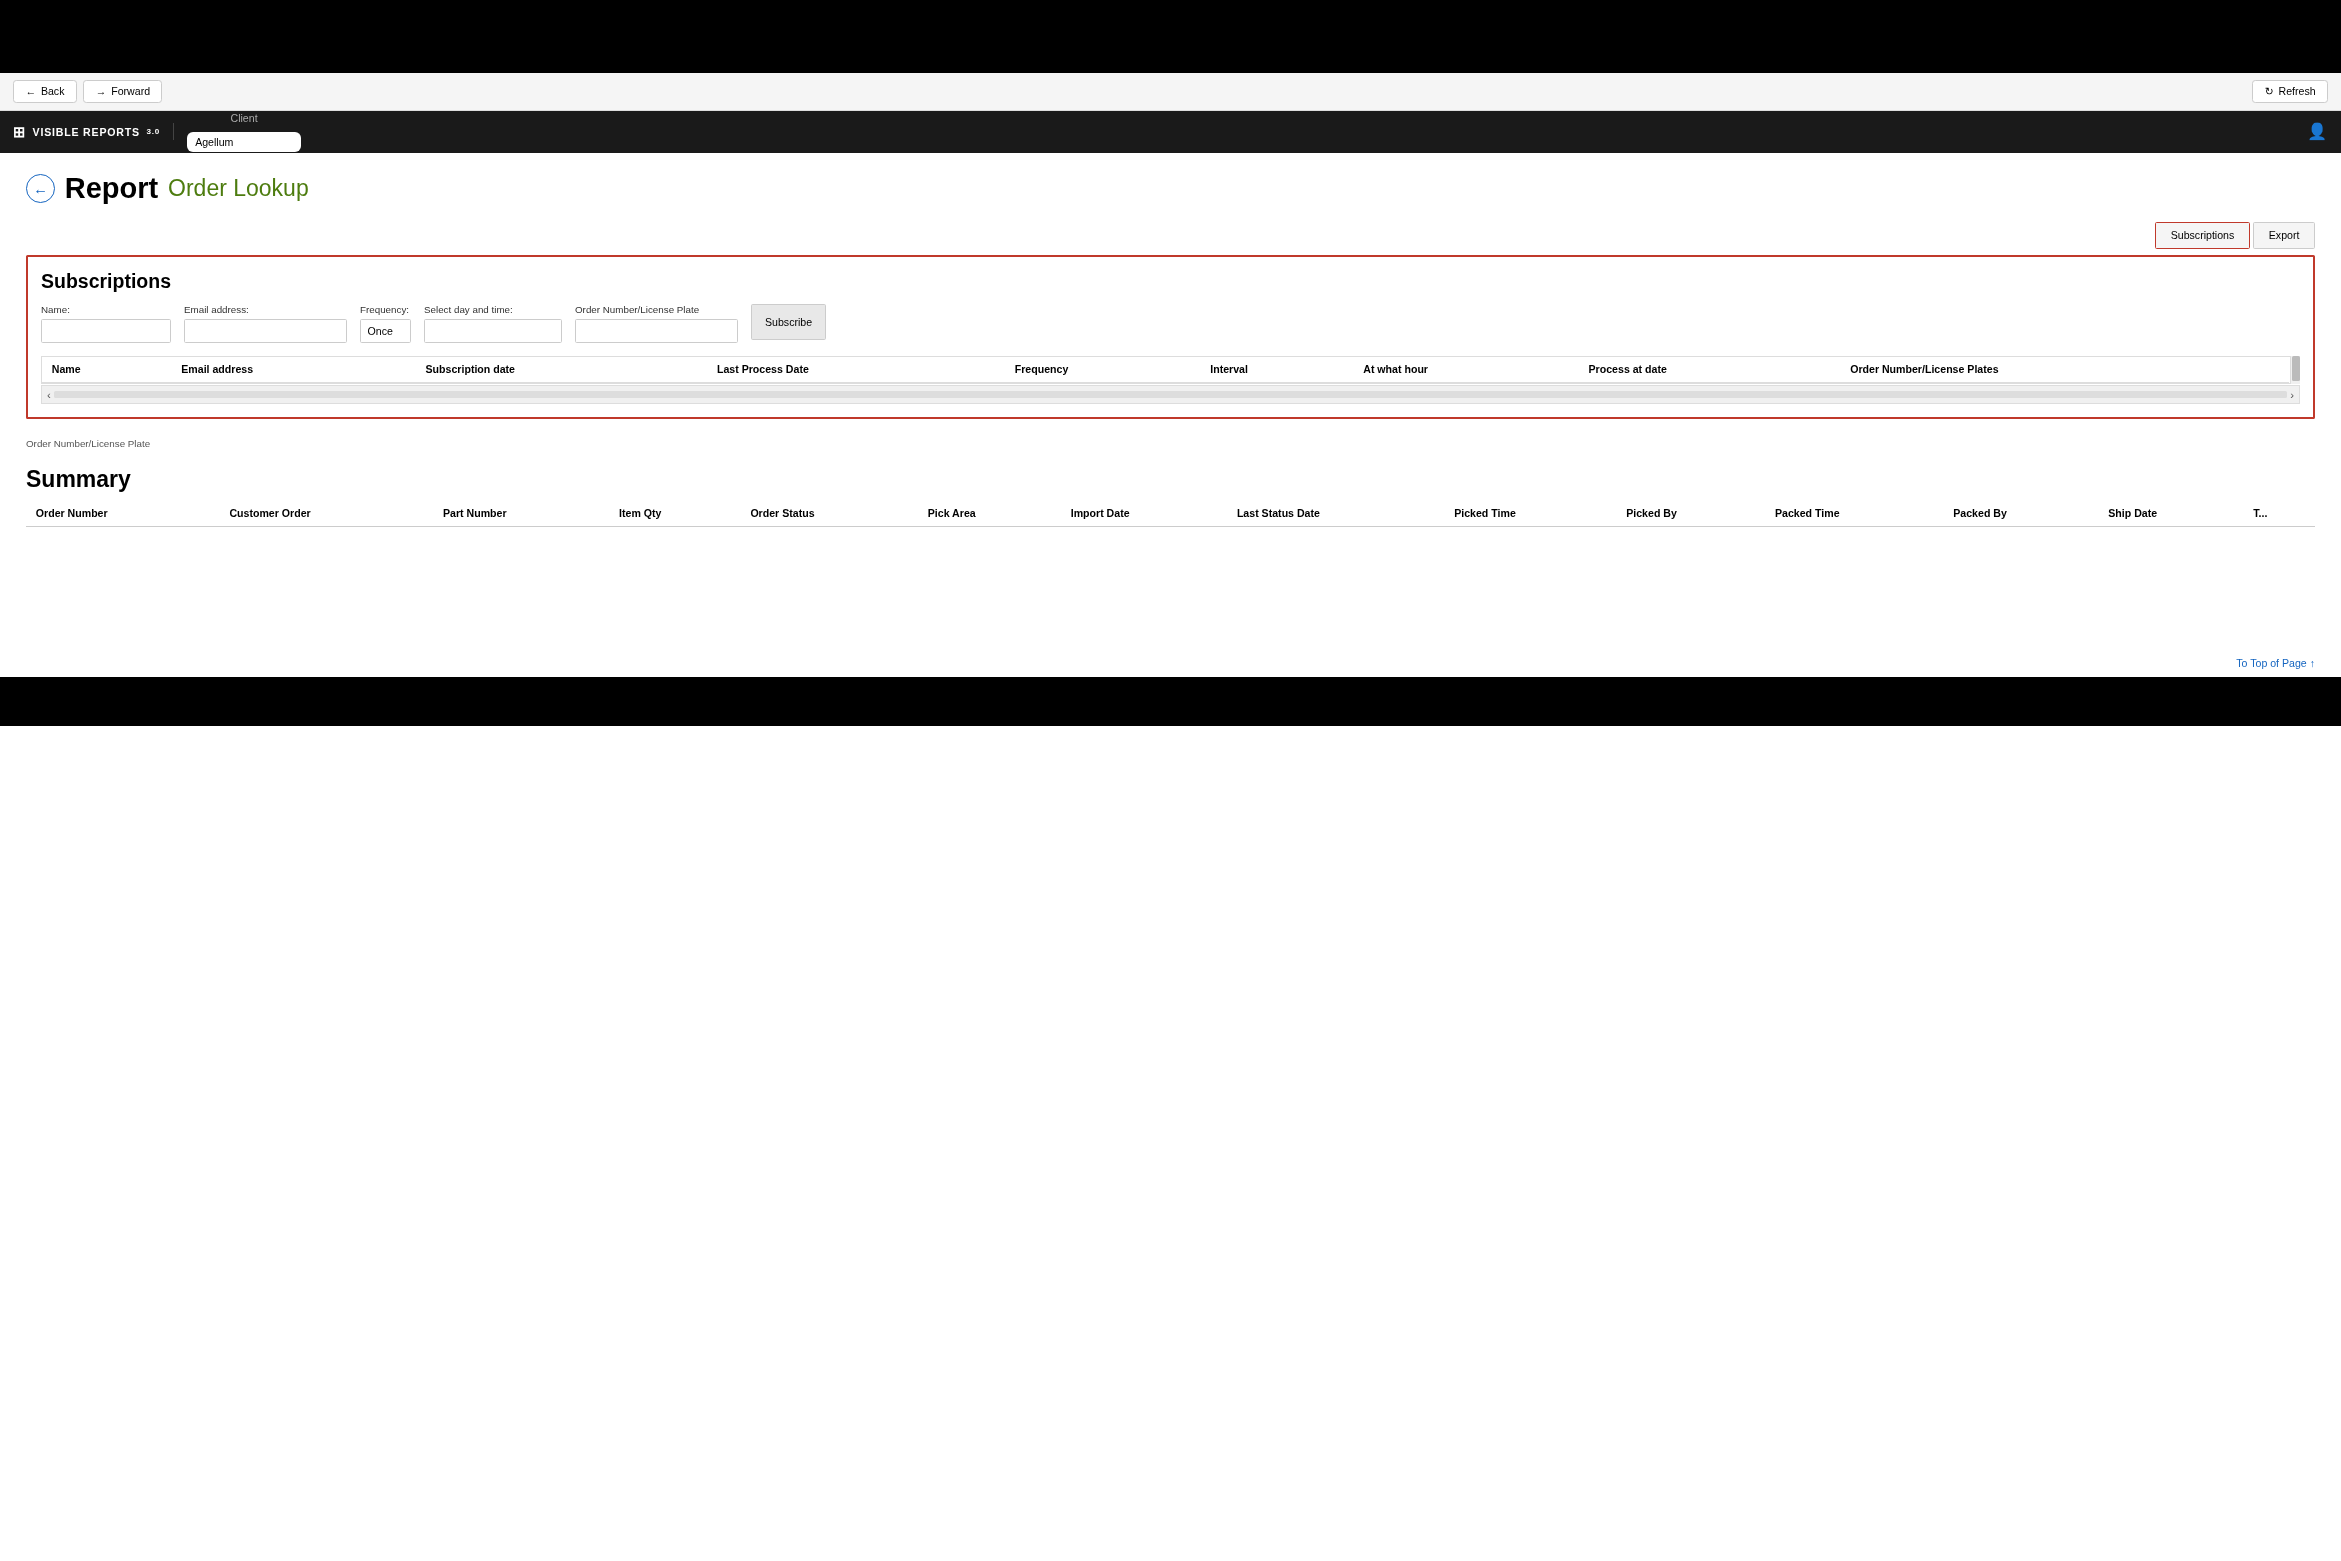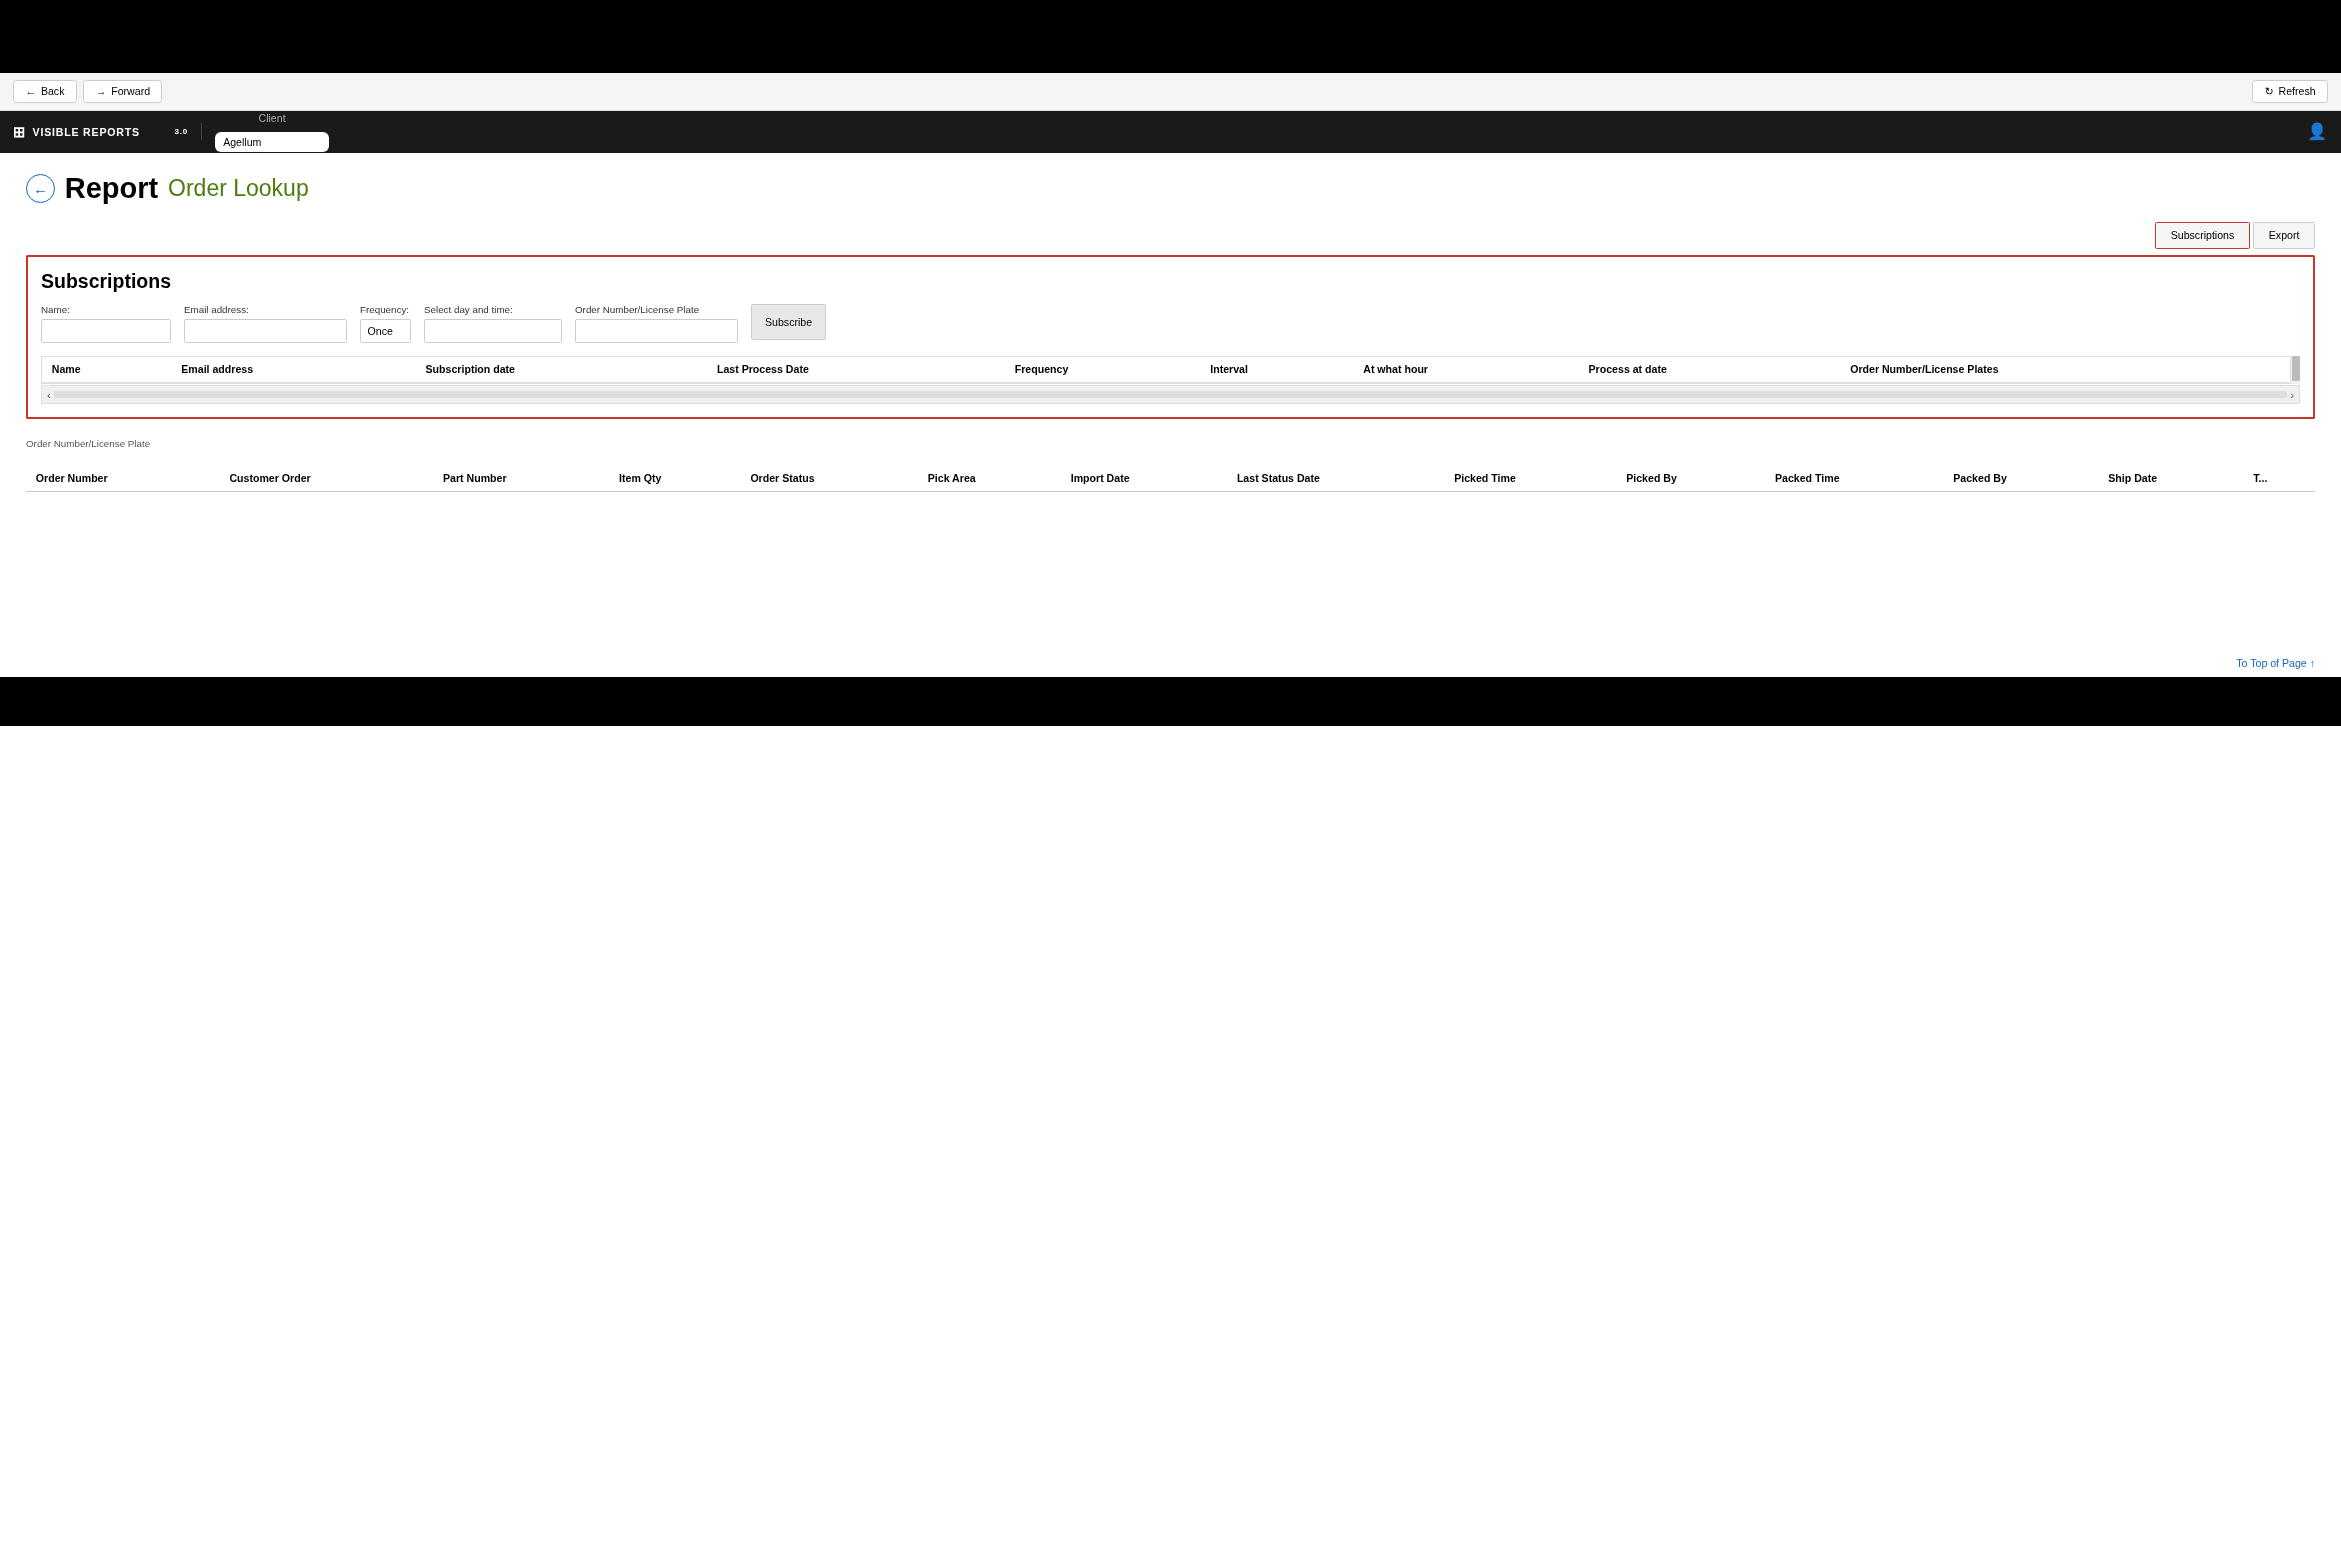--- a/index.html
+++ b/index.html
@@ -56,21 +56,21 @@
       align-items: center;
       gap: 6.5px;
       font-size: 10.6px;
       font-weight: bold;
       letter-spacing: 0.8px;
       text-transform: uppercase;
       padding-right: 13px;
       border-right: 0.8px solid #444;
     }
     .logo-icon { font-size: 14.6px; }
-    .version { font-size: 8.1px; vertical-align: super; font-weight: bold; margin-left: 28px; }
+    .version { font-size: 8.1px; vertical-align: super; font-weight: bold; }
     .client-section {
       display: flex;
       align-items: center;
       gap: 8.1px;
       padding-left: 13px;
       flex-direction: column;
     }
     .client-label { color: #aaa; font-size: 10.6px; }
     .client-input {
       background: #fff;
@@ -411,20 +411,21 @@
       <span style="flex:1; height:6.5px; background:#ddd; margin:0 3.3px; border-radius:1.6px;"></span>
       <span style="cursor:pointer; font-size:11.4px; color:#555;">›</span>
     </div>
   </div>
 
   <div class="search-section">
     <div class="search-label">Order Number/License Plate</div>
   </div>
 
   <div class="summary-section">
+    <div class="summary-title">Summary</div>
     <div style="overflow-x:auto;">
       <table class="summary-table">
         <thead>
           <tr>
             <th>Order Number</th>
             <th>Customer Order</th>
             <th>Part Number</th>
             <th>Item Qty</th>
             <th>Order Status</th>
             <th>Pick Area</th>

